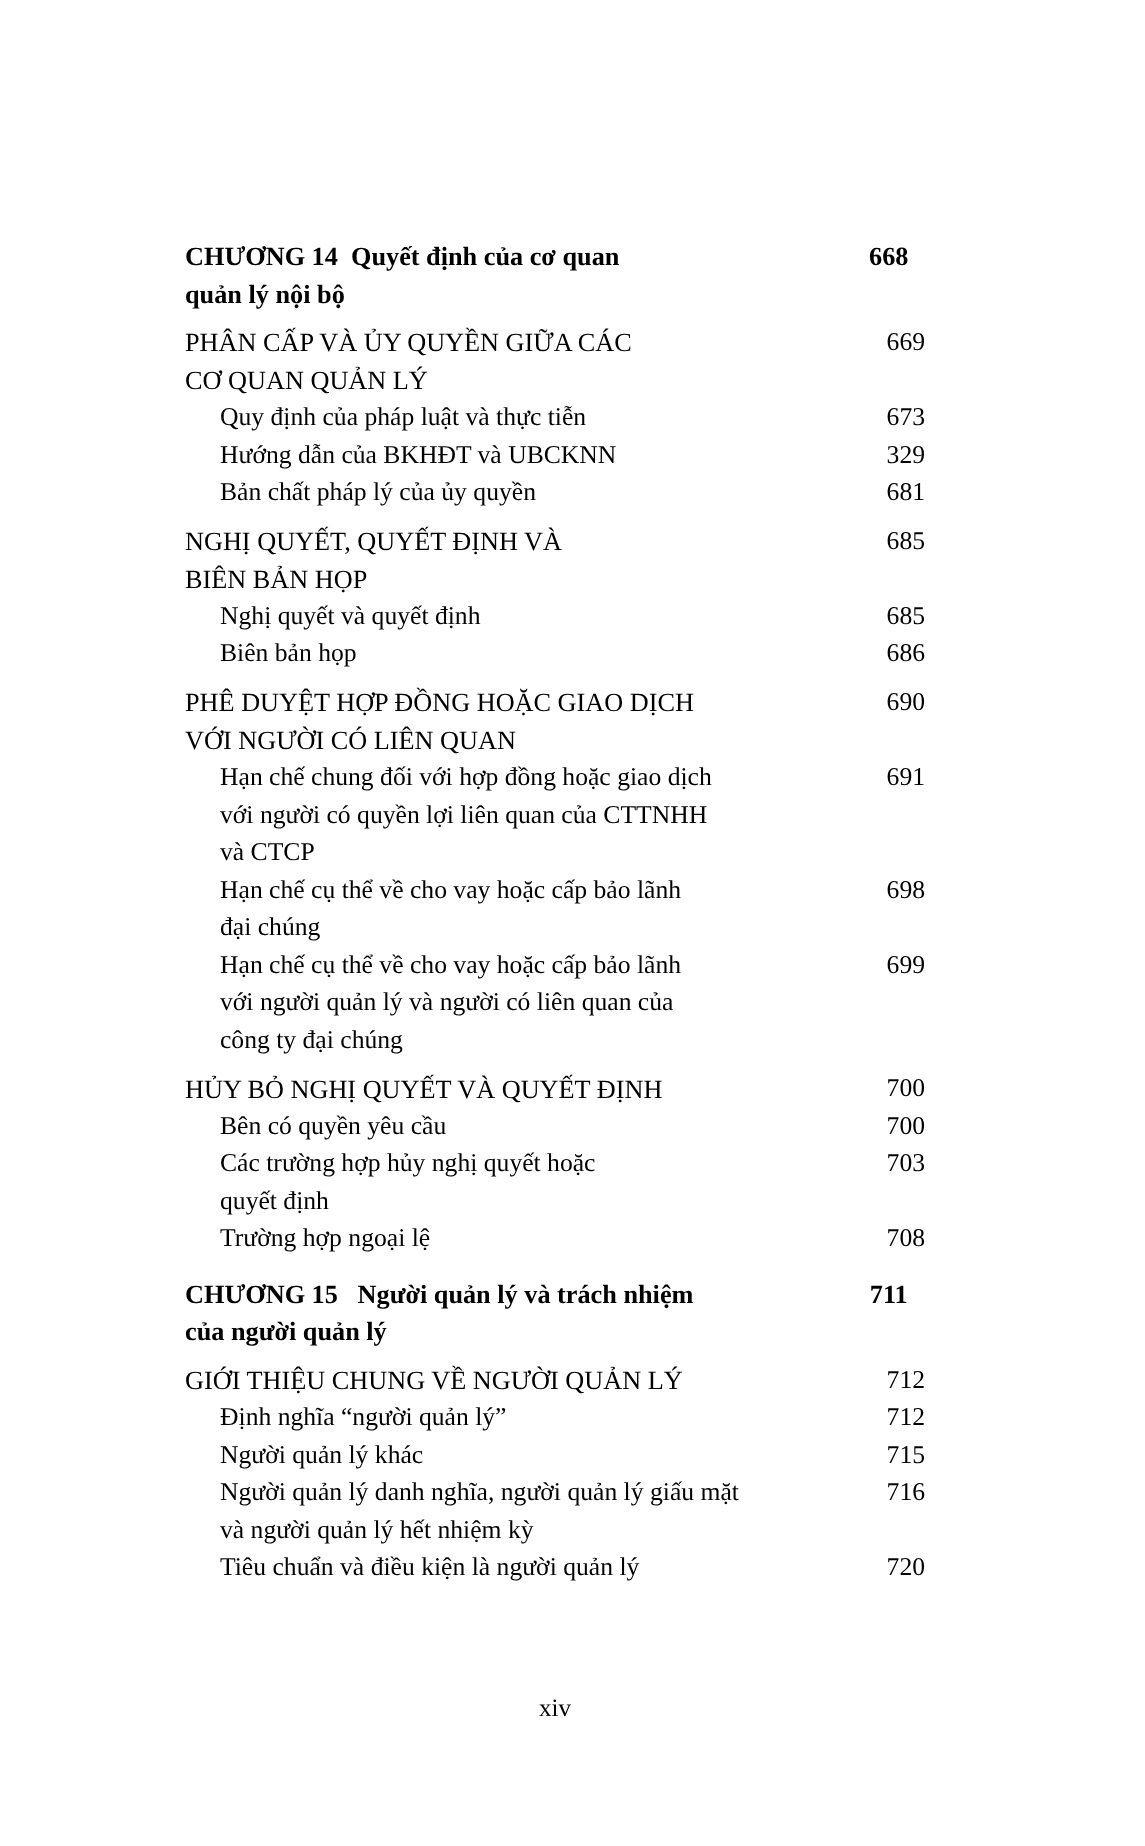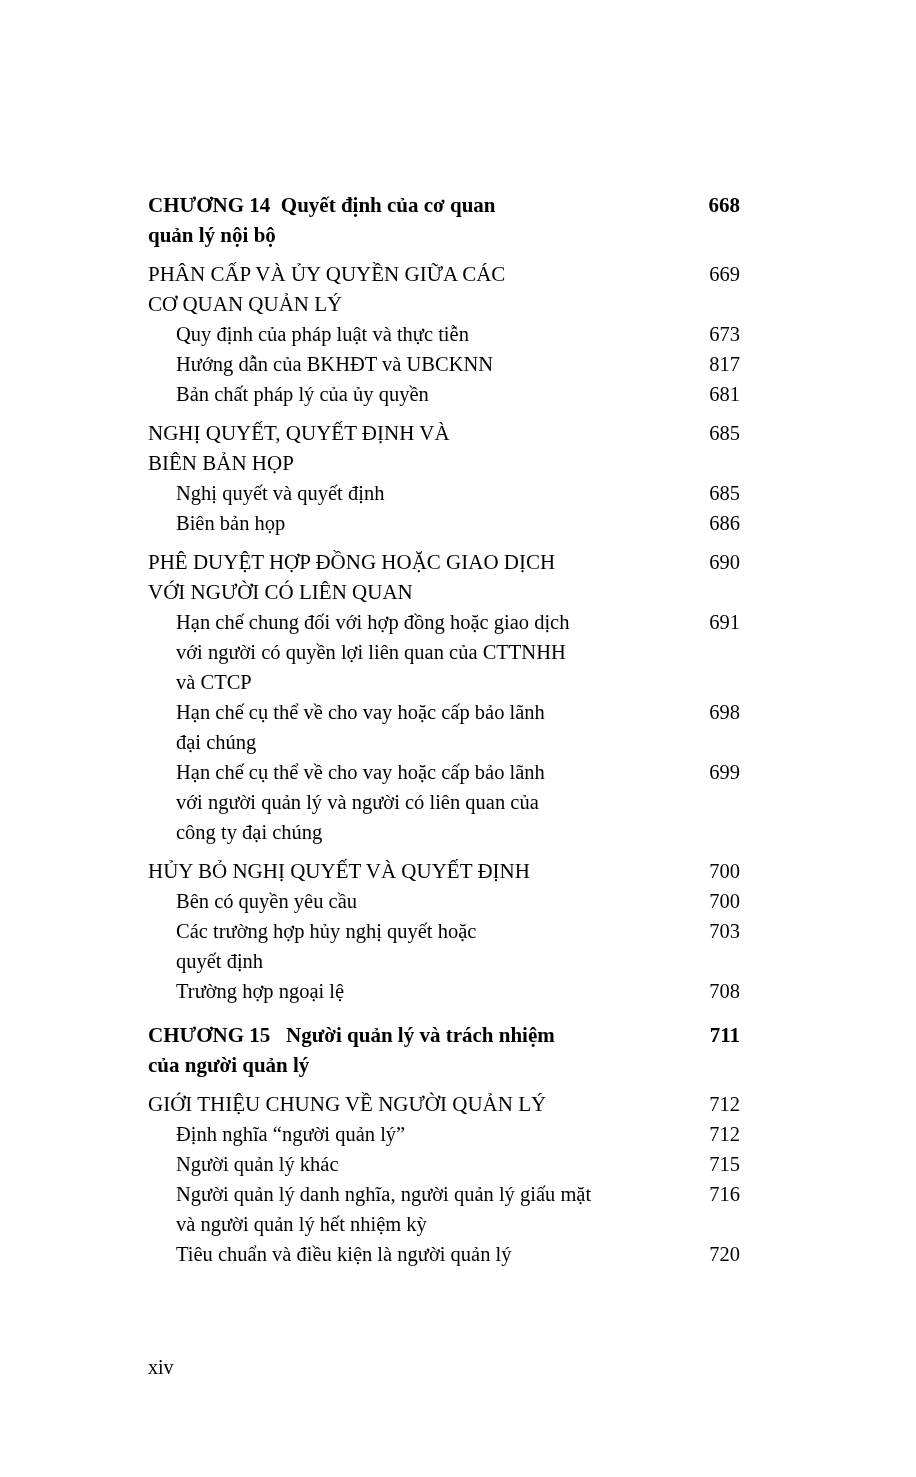--- a/index.html
+++ b/index.html
@@ -39,37 +39,37 @@
     width: 58px;
     text-align: right;
     line-height: 30px;
     font-size: 20.5px;
   }
   .entry.chapter {
     font-weight: 700;
     font-size: 21px;
     margin-top: 14px;
   }
-  .entry.chapter .pagenum { font-weight: 700; font-size: 21px; }
+  .entry.chapter .pagenum { font-weight: 700; font-size: 21px; text-align: center; }
   .entry.section {
     font-size: 21px;
     margin-top: 9px;
   }
   .entry.sub {
     font-size: 20.5px;
     gap: 36px;
   }
   .entry.sub .text { padding-left: 28px; }
   .toc .entry:first-child { margin-top: 0; }
   .footer {
     position: absolute;
     left: 148px;
     top: 1356px;
     width: 592px;
-    text-align: left;
+    text-align: center;
     font-size: 20px;
   }
 </style>
 </head>
 <body>
 
 <div class="page">
   <div class="toc">
   <div class="entry chapter">
     <div class="text">
@@ -91,21 +91,21 @@
     <div class="text">
           <div class="line">Quy định của pháp luật và thực tiễn</div>
         </div>
     <div class="pagenum">673</div>
   </div>
 
   <div class="entry sub">
     <div class="text">
           <div class="line">Hướng dẫn của BKHĐT và UBCKNN</div>
         </div>
-    <div class="pagenum">817</div>
+    <div class="pagenum">329</div>
   </div>
 
   <div class="entry sub">
     <div class="text">
           <div class="line">Bản chất pháp lý của ủy quyền</div>
         </div>
     <div class="pagenum">681</div>
   </div>
 
   <div class="entry section">

